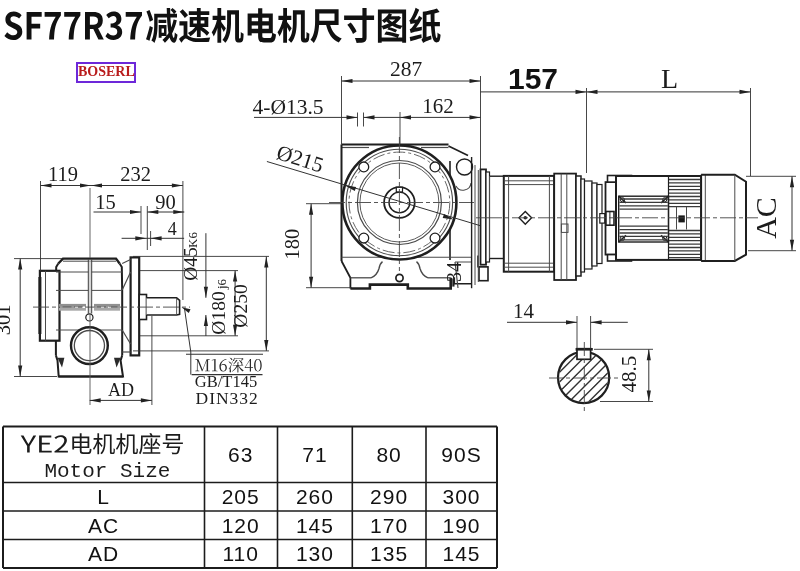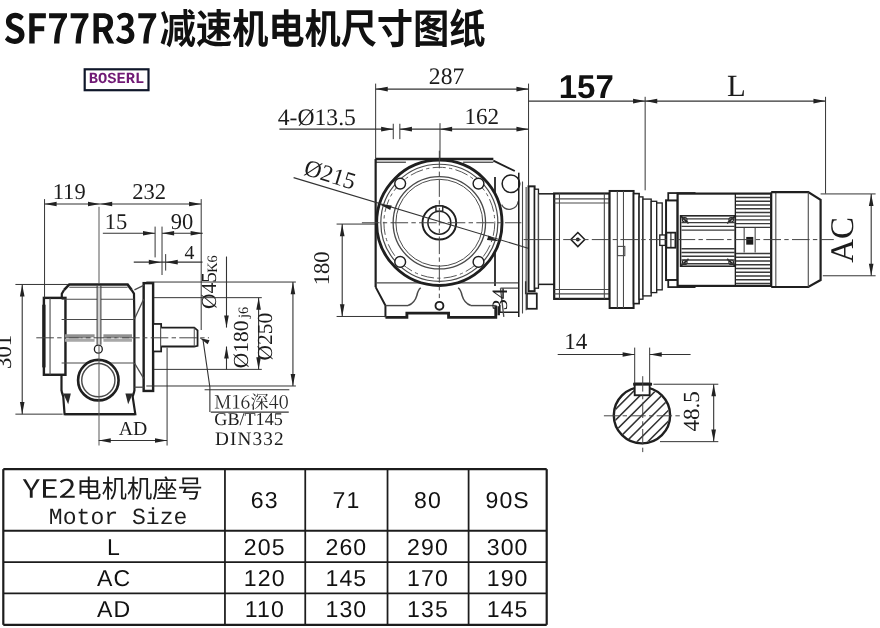--- a/index.html
+++ b/index.html
@@ -1,18 +1,18 @@
 <!DOCTYPE html>
 <html><head><meta charset="utf-8">
 <style>
 html,body{margin:0;padding:0;background:#fff;width:800px;height:571px;overflow:hidden}
 #page{position:relative;width:800px;height:571px}
 svg{position:absolute;left:0;top:0}
-.logo{position:absolute;left:76px;top:62px;width:56px;height:16.5px;border:2px solid #0f172a;
- color:#701a75;font-family:Liberation Mono, monospace;font-weight:bold;font-size:14px;
+.logo{position:absolute;left:76px;top:62px;width:56px;height:16.5px;border:2px solid #6d28d9;
+ color:#b91c1c;font-family:Liberation Serif, serif;font-weight:bold;font-size:14px;
  text-align:center;line-height:16.5px;letter-spacing:0px}
 </style></head>
 <body>
 <div id="page">
 <svg width="800" height="571" viewBox="0 0 800 571">
 <path d="M13.3 40.0C19.0 40.0 22.3 36.2 22.3 31.7C22.3 27.8 20.4 25.6 17.4 24.3L14.2 22.8C12.1 21.9 10.4 21.1 10.4 19.2C10.4 17.4 11.7 16.3 13.8 16.3C15.9 16.3 17.5 17.2 19.1 18.6L21.6 15.2C19.6 12.9 16.7 11.6 13.8 11.6C8.9 11.6 5.4 15.1 5.4 19.5C5.4 23.5 7.9 25.7 10.4 26.8L13.6 28.4C15.8 29.5 17.3 30.1 17.3 32.1C17.3 34.1 16.0 35.3 13.4 35.3C11.3 35.3 8.9 34.1 7.2 32.2L4.4 36.0C6.8 38.6 10.0 40.0 13.3 40.0Z M26.6 39.5H31.5V28.4H40.2V23.8H31.5V16.7H41.7V12.1H26.6Z M49.1 39.5H54.0C54.5 28.8 55.2 23.2 60.9 15.4V12.1H44.6V16.7H55.7C51.0 23.9 49.6 30.0 49.1 39.5Z M68.7 39.5H73.5C74.0 28.8 74.7 23.2 80.4 15.4V12.1H64.2V16.7H75.2C70.5 23.9 69.1 30.0 68.7 39.5Z M89.9 24.8V16.4H93.1C96.2 16.4 98.0 17.4 98.0 20.4C98.0 23.3 96.2 24.8 93.1 24.8ZM98.4 39.5H103.8L98.1 28.3C100.9 27.1 102.8 24.5 102.8 20.4C102.8 14.1 98.7 12.1 93.5 12.1H85.0V39.5H89.9V29.1H93.3Z M113.6 40.0C118.3 40.0 122.2 37.1 122.2 32.1C122.2 28.5 120.1 26.2 117.4 25.3V25.1C120.0 24.0 121.4 21.9 121.4 18.9C121.4 14.2 118.2 11.6 113.5 11.6C110.6 11.6 108.3 12.9 106.2 14.9L108.7 18.3C110.1 16.8 111.5 15.9 113.3 15.9C115.4 15.9 116.5 17.2 116.5 19.3C116.5 21.8 115.1 23.5 110.6 23.5V27.4C115.9 27.4 117.3 29.1 117.3 31.8C117.3 34.2 115.7 35.6 113.2 35.6C110.9 35.6 109.2 34.4 107.7 32.8L105.4 36.2C107.2 38.4 109.8 40.0 113.6 40.0Z M130.2 39.5H135.1C135.6 28.8 136.3 23.2 142.0 15.4V12.1H125.7V16.7H136.8C132.1 23.9 130.7 30.0 130.2 39.5Z M158.5 19.7V23.0H166.3V19.7ZM146.4 11.5C147.8 14.7 149.2 19.1 149.7 21.7L153.1 20.1C152.5 17.5 150.9 13.3 149.5 10.1ZM146.0 39.2 149.5 40.7C150.7 36.9 151.9 32.1 152.9 27.6L149.8 26.0C148.7 30.7 147.2 35.9 146.0 39.2ZM166.7 8.1 166.9 13.7H154.2V24.1C154.2 29.0 154.0 35.9 151.4 40.6C152.2 41.1 153.8 42.2 154.4 42.9C157.2 37.7 157.6 29.6 157.6 24.1V17.6H167.0C167.3 23.6 167.8 28.9 168.5 33.0C167.9 34.0 167.2 34.9 166.5 35.8V25.0H158.7V37.8H161.6V36.1H166.3C165.1 37.6 163.8 38.9 162.4 40.0C163.1 40.6 164.4 42.1 165.0 42.8C166.6 41.3 168.2 39.5 169.6 37.6C170.6 40.9 172.0 42.8 173.8 42.8C175.1 42.9 176.7 41.4 177.5 34.7C176.9 34.3 175.4 33.3 174.8 32.5C174.6 35.9 174.3 37.9 173.8 37.9C173.2 37.8 172.6 36.2 172.1 33.5C174.1 29.7 175.7 25.3 176.8 20.3L173.6 19.6C173.0 22.4 172.2 25.1 171.2 27.5C170.9 24.6 170.6 21.3 170.4 17.6H177.0V13.7H174.3L176.4 11.8C175.6 10.7 173.9 9.2 172.6 8.1L170.4 10.1C171.6 11.2 173.0 12.6 173.8 13.7H170.3L170.1 8.1ZM161.6 28.5H164.0V32.7H161.6Z M179.7 11.7C181.5 13.6 183.8 16.3 184.8 18.0L188.0 15.3C186.8 13.6 184.5 11.0 182.7 9.3ZM187.4 21.3H179.4V25.4H183.6V35.3C182.1 36.0 180.5 37.3 179.0 38.9L181.4 42.7C182.9 40.6 184.6 38.5 185.8 38.5C186.6 38.5 187.7 39.5 189.2 40.3C191.7 41.7 194.5 42.1 198.5 42.1C201.7 42.1 207.0 41.9 209.1 41.7C209.2 40.5 209.8 38.5 210.2 37.4C207.0 37.9 202.0 38.2 198.6 38.2C195.1 38.2 192.1 37.9 189.9 36.7C188.8 36.1 188.0 35.6 187.4 35.2ZM193.3 20.4H196.9V23.6H193.3ZM200.7 20.4H204.4V23.6H200.7ZM196.9 8.1V11.3H188.8V15.0H196.9V17.0H189.7V27.0H195.2C193.4 29.4 190.7 31.7 187.9 32.9C188.8 33.7 189.9 35.2 190.4 36.2C192.8 34.9 195.1 32.7 196.9 30.1V36.9H200.7V30.3C203.2 32.1 205.6 34.1 206.9 35.7L209.3 32.7C207.7 31.0 204.7 28.7 202.0 27.0H208.3V17.0H200.7V15.0H209.3V11.3H200.7V8.1Z M227.1 10.2V22.2C227.1 27.8 226.7 35.0 222.4 39.9C223.3 40.5 224.8 41.9 225.4 42.8C230.2 37.4 231.0 28.5 231.0 22.2V14.4H235.1V36.6C235.1 39.8 235.3 40.7 236.0 41.4C236.5 42.1 237.5 42.4 238.3 42.4C238.8 42.4 239.5 42.4 240.1 42.4C240.9 42.4 241.6 42.2 242.1 41.8C242.7 41.3 243.0 40.6 243.2 39.5C243.4 38.4 243.6 35.8 243.6 33.8C242.6 33.4 241.5 32.7 240.8 32.0C240.8 34.2 240.7 36.0 240.7 36.8C240.6 37.6 240.6 37.9 240.4 38.1C240.3 38.3 240.2 38.4 240.0 38.4C239.8 38.4 239.6 38.4 239.4 38.4C239.3 38.4 239.2 38.3 239.1 38.1C239.0 38.0 239.0 37.5 239.0 36.5V10.2ZM217.4 8.1V15.7H212.6V19.9H216.9C215.9 24.4 213.9 29.3 211.7 32.3C212.4 33.4 213.3 35.2 213.6 36.4C215.1 34.4 216.4 31.3 217.4 28.0V42.8H221.2V27.3C222.2 29.0 223.1 30.7 223.7 31.9L225.9 28.3C225.2 27.4 222.3 23.4 221.2 22.1V19.9H225.5V15.7H221.2V8.1Z M258.1 25.4V28.8H251.7V25.4ZM262.3 25.4H268.8V28.8H262.3ZM258.1 21.3H251.7V17.7H258.1ZM262.3 21.3V17.7H268.8V21.3ZM247.6 13.4V35.4H251.7V33.2H258.1V35.2C258.1 40.9 259.4 42.4 263.9 42.4C264.9 42.4 269.1 42.4 270.2 42.4C274.2 42.4 275.5 40.2 276.0 34.4C275.1 34.2 273.8 33.6 272.8 33.0V13.4H262.3V8.3H258.1V13.4ZM272.1 33.2C271.8 36.9 271.4 37.9 269.8 37.9C268.9 37.9 265.3 37.9 264.4 37.9C262.6 37.9 262.3 37.6 262.3 35.2V33.2Z M292.9 10.2V22.2C292.9 27.8 292.5 35.0 288.2 39.9C289.0 40.5 290.6 41.9 291.2 42.8C296.0 37.4 296.7 28.5 296.7 22.2V14.4H300.9V36.6C300.9 39.8 301.1 40.7 301.7 41.4C302.3 42.1 303.3 42.4 304.0 42.4C304.6 42.4 305.3 42.4 305.9 42.4C306.6 42.4 307.4 42.2 307.9 41.8C308.5 41.3 308.8 40.6 309.0 39.5C309.2 38.4 309.3 35.8 309.4 33.8C308.4 33.4 307.3 32.7 306.5 32.0C306.5 34.2 306.5 36.0 306.4 36.8C306.4 37.6 306.3 37.9 306.2 38.1C306.1 38.3 305.9 38.4 305.8 38.4C305.6 38.4 305.4 38.4 305.2 38.4C305.1 38.4 305.0 38.3 304.9 38.1C304.8 38.0 304.8 37.5 304.8 36.5V10.2ZM283.2 8.1V15.7H278.4V19.9H282.7C281.7 24.4 279.7 29.3 277.5 32.3C278.2 33.4 279.0 35.2 279.4 36.4C280.9 34.4 282.2 31.3 283.2 28.0V42.8H287.0V27.3C288.0 29.0 288.9 30.7 289.4 31.9L291.7 28.3C291.0 27.4 288.1 23.4 287.0 22.1V19.9H291.3V15.7H287.0V8.1Z M315.1 9.3V20.4C315.1 26.3 314.7 34.4 310.5 39.8C311.4 40.4 313.2 42.1 313.8 43.0C317.5 38.3 318.7 31.1 319.1 25.1H326.1C328.3 33.7 331.9 39.7 338.9 42.5C339.5 41.3 340.8 39.4 341.7 38.4C335.6 36.4 332.0 31.6 330.2 25.1H338.6V9.3ZM319.3 13.6H334.5V20.7H319.3V20.4Z M347.3 24.8C349.6 27.6 352.0 31.4 353.0 34.0L356.6 31.4C355.6 28.8 353.0 25.1 350.7 22.5ZM362.4 8.1V15.5H344.1V19.9H362.4V36.9C362.4 37.8 362.1 38.1 361.3 38.1C360.4 38.1 357.6 38.1 354.8 38.0C355.5 39.3 356.3 41.5 356.6 42.9C360.1 42.9 362.8 42.8 364.4 42.0C366.0 41.3 366.6 40.0 366.6 37.0V19.9H374.1V15.5H366.6V8.1Z M377.9 9.5V42.8H381.7V41.5H402.2V42.8H406.1V9.5ZM384.3 34.4C388.7 34.9 394.1 36.3 397.4 37.6H381.7V26.6C382.3 27.5 382.9 28.7 383.1 29.6C384.9 29.1 386.7 28.5 388.5 27.7L387.3 29.6C390.1 30.2 393.6 31.6 395.5 32.6L397.1 29.9C395.3 29.0 392.2 27.9 389.5 27.3C390.4 26.8 391.3 26.4 392.2 25.8C394.7 27.3 397.6 28.4 400.4 29.1C400.8 28.3 401.5 27.1 402.2 26.3V37.6H397.9L399.5 34.6C396.1 33.4 390.6 32.0 386.1 31.5ZM388.8 13.5C387.3 16.2 384.5 18.8 381.8 20.5C382.6 21.1 383.8 22.4 384.4 23.1C385.1 22.7 385.7 22.1 386.4 21.5C387.2 22.2 388.0 22.9 388.8 23.6C386.5 24.6 384.1 25.4 381.7 25.9V13.5ZM389.2 13.5H402.2V25.7C399.9 25.3 397.6 24.6 395.5 23.7C397.8 21.9 399.7 19.9 401.0 17.6L398.8 16.1L398.2 16.3H391.0C391.4 15.7 391.8 15.2 392.1 14.6ZM392.1 21.9C390.9 21.2 389.8 20.4 388.9 19.6H395.3C394.4 20.4 393.2 21.2 392.1 21.9Z M409.7 37.0 410.4 41.3C413.6 40.4 417.8 39.1 421.7 38.0L421.4 34.2C417.1 35.3 412.6 36.4 409.7 37.0ZM410.6 24.2C411.1 23.9 411.9 23.7 415.0 23.3C413.9 25.1 412.9 26.5 412.3 27.1C411.3 28.4 410.5 29.2 409.7 29.4C410.1 30.4 410.6 32.2 410.8 33.1V33.2L410.8 33.2C411.7 32.7 413.2 32.2 421.8 30.3C421.8 29.4 421.8 27.8 421.9 26.7L416.0 27.8C418.3 24.8 420.4 21.4 422.3 17.9L419.1 15.7C418.5 17.0 417.9 18.3 417.2 19.5L414.2 19.8C416.1 16.8 417.9 13.2 419.2 9.8L415.6 7.8C414.4 12.1 412.1 16.8 411.3 18.0C410.6 19.2 410.0 20.0 409.3 20.2C409.8 21.3 410.4 23.4 410.6 24.2ZM423.1 43.1C423.8 42.4 425.0 41.8 431.6 39.3C431.4 38.4 431.2 36.7 431.2 35.5L426.5 37.1V26.3H431.0C431.5 35.5 432.9 42.4 436.4 42.4C439.0 42.4 440.2 40.9 440.6 34.7C439.7 34.3 438.3 33.4 437.5 32.5C437.5 36.2 437.3 38.1 436.8 38.1C435.8 38.1 435.1 33.2 434.7 26.3H439.9V22.1H434.6C434.5 19.4 434.5 16.4 434.5 13.4C436.3 13.0 438.0 12.5 439.6 12.0L436.9 8.4C433.3 9.7 427.8 10.9 422.8 11.7V36.5C422.8 38.2 422.0 39.2 421.4 39.8C422.0 40.5 422.8 42.1 423.1 43.1ZM430.8 22.1H426.5V14.9L430.6 14.2C430.6 16.9 430.7 19.6 430.8 22.1Z" fill="#111"></path>
 <path d="M27.1 452.5H29.7V446.0L36.2 435.6H33.4L30.6 440.4C30.0 441.6 29.2 442.8 28.5 444.1H28.4C27.6 442.8 27.0 441.6 26.3 440.4L23.5 435.6H20.7L27.1 446.0Z M39.1 452.5H51.7V450.7H41.8V444.5H49.8V442.7H41.8V437.4H51.3V435.6H39.1Z M54.5 452.5H67.9V450.7H62.0C61.0 450.7 59.7 450.8 58.6 450.8C63.6 447.1 66.9 443.7 66.9 440.3C66.9 437.3 64.5 435.3 60.7 435.3C58.0 435.3 56.1 436.3 54.4 437.8L56.0 439.0C57.2 437.9 58.6 437.0 60.4 437.0C63.0 437.0 64.3 438.4 64.3 440.4C64.3 443.3 61.2 446.6 54.5 451.3Z M79.8 443.1V446.4H74.1V443.1ZM81.6 443.1H87.5V446.4H81.6ZM79.8 441.5H74.1V438.2H79.8ZM81.6 441.5V438.2H87.5V441.5ZM72.3 436.5V449.5H74.1V448.1H79.8V450.5C79.8 453.2 80.6 453.9 83.1 453.9C83.7 453.9 87.6 453.9 88.2 453.9C90.7 453.9 91.2 452.7 91.5 449.2C91.0 449.1 90.3 448.8 89.8 448.5C89.6 451.4 89.4 452.2 88.1 452.2C87.3 452.2 83.9 452.2 83.2 452.2C81.9 452.2 81.6 451.9 81.6 450.6V448.1H89.3V436.5H81.6V433.2H79.8V436.5Z M103.9 434.5V441.9C103.9 445.4 103.5 450.0 100.4 453.2C100.8 453.4 101.5 454.0 101.7 454.3C105.1 450.9 105.5 445.7 105.5 441.9V436.1H109.9V450.9C109.9 452.9 110.0 453.3 110.4 453.7C110.7 454.0 111.2 454.1 111.7 454.1C112.0 454.1 112.5 454.1 112.9 454.1C113.4 454.1 113.8 454.0 114.1 453.8C114.4 453.6 114.6 453.2 114.7 452.5C114.8 451.9 114.9 450.2 114.9 448.9C114.5 448.8 114.0 448.5 113.6 448.2C113.6 449.7 113.6 450.9 113.5 451.5C113.5 452.0 113.4 452.2 113.3 452.3C113.2 452.5 113.0 452.5 112.8 452.5C112.6 452.5 112.3 452.5 112.1 452.5C112.0 452.5 111.8 452.5 111.7 452.4C111.6 452.3 111.6 451.8 111.6 451.1V434.5ZM97.4 433.2V438.1H93.6V439.8H97.2C96.4 443.0 94.7 446.5 93.0 448.5C93.3 448.9 93.8 449.6 93.9 450.0C95.2 448.5 96.5 445.9 97.4 443.2V454.3H99.1V443.8C100.0 444.9 101.1 446.3 101.5 447.1L102.6 445.7C102.1 445.1 99.9 442.6 99.1 441.8V439.8H102.5V438.1H99.1V433.2Z M126.9 434.5V441.9C126.9 445.4 126.5 450.0 123.4 453.2C123.8 453.4 124.5 454.0 124.7 454.3C128.1 450.9 128.5 445.7 128.5 441.9V436.1H132.9V450.9C132.9 452.9 133.0 453.3 133.4 453.7C133.7 454.0 134.2 454.1 134.7 454.1C135.0 454.1 135.5 454.1 135.9 454.1C136.4 454.1 136.8 454.0 137.1 453.8C137.4 453.6 137.6 453.2 137.7 452.5C137.8 451.9 137.9 450.2 137.9 448.9C137.5 448.8 137.0 448.5 136.6 448.2C136.6 449.7 136.6 450.9 136.5 451.5C136.5 452.0 136.4 452.2 136.3 452.3C136.2 452.5 136.0 452.5 135.8 452.5C135.6 452.5 135.3 452.5 135.1 452.5C135.0 452.5 134.8 452.5 134.7 452.4C134.6 452.3 134.6 451.8 134.6 451.1V434.5ZM120.4 433.2V438.1H116.6V439.8H120.2C119.4 443.0 117.7 446.5 116.0 448.5C116.3 448.9 116.8 449.6 116.9 450.0C118.2 448.5 119.5 445.9 120.4 443.2V454.3H122.1V443.8C123.0 444.9 124.1 446.3 124.5 447.1L125.6 445.7C125.1 445.1 122.9 442.6 122.1 441.8V439.8H125.5V438.1H122.1V433.2Z M155.8 438.6C155.3 441.3 154.2 443.5 152.3 444.9V438.2H150.7V447.3H144.3V448.8H150.7V452.2H142.8V453.7H160.3V452.2H152.3V448.8H158.9V447.3H152.3V445.0C152.7 445.2 153.3 445.7 153.6 446.0C154.5 445.2 155.3 444.2 156.0 443.0C157.2 444.1 158.5 445.3 159.3 446.2L160.3 445.0C159.5 444.2 157.9 442.7 156.6 441.6C156.9 440.8 157.2 439.8 157.4 438.8ZM146.5 438.6C146.0 441.4 144.9 443.8 143.0 445.3C143.3 445.5 144.0 446.0 144.3 446.3C145.3 445.4 146.1 444.3 146.7 443.0C147.7 443.9 148.7 444.9 149.2 445.7L150.3 444.5C149.6 443.7 148.4 442.5 147.3 441.6C147.6 440.7 147.9 439.8 148.0 438.7ZM149.4 433.6C149.9 434.2 150.3 434.9 150.7 435.6H141.0V442.0C141.0 445.3 140.8 450.0 139.0 453.3C139.4 453.5 140.2 454.0 140.5 454.3C142.4 450.8 142.7 445.6 142.7 442.0V437.2H160.2V435.6H152.6C152.2 434.8 151.6 433.8 151.1 433.0Z M167.4 435.7H178.3V438.8H167.4ZM165.7 434.1V440.3H180.1V434.1ZM162.8 442.4V444.0H167.6C167.1 445.4 166.6 447.0 166.1 448.1H178.1C177.7 450.8 177.2 452.1 176.6 452.5C176.4 452.7 176.1 452.7 175.5 452.7C174.9 452.7 173.2 452.7 171.6 452.5C171.9 453.0 172.2 453.7 172.2 454.2C173.8 454.3 175.3 454.3 176.1 454.3C177.0 454.2 177.5 454.1 178.1 453.6C178.9 452.9 179.5 451.2 180.1 447.3C180.1 447.1 180.2 446.5 180.2 446.5H168.6L169.5 444.0H182.9V442.4Z" fill="#1c1c1c"></path>
 <path d="M206.6 371.3H209.8V370.8L208.1 370.7C208.1 369.0 208.1 367.4 208.1 365.7V364.8C208.1 363.2 208.1 361.5 208.1 359.9L209.8 359.8V359.3H206.6L202.6 369.4L198.4 359.3H195.3V359.8L197.0 359.9L196.9 370.6L195.3 370.8V371.3H199.3V370.8L197.6 370.6V364.9L197.5 360.6L201.9 371.3H202.4L206.7 360.6L206.6 365.9C206.6 367.4 206.6 369.0 206.6 370.7L204.9 370.8V371.3Z M211.9 371.3 217.7 371.3V370.9L215.6 370.6L215.6 367.5V361.9L215.6 359.3L215.4 359.1L211.8 360.0V360.5L214.2 360.1V367.5L214.2 370.6L211.9 370.8Z M223.2 371.5C225.3 371.5 226.9 369.9 226.9 367.7C226.9 365.5 225.7 364.0 223.7 364.0C222.6 364.0 221.7 364.5 220.9 365.3C221.3 362.4 223.2 360.1 226.5 359.4L226.5 359.0C222.1 359.6 219.4 362.9 219.4 366.7C219.4 369.7 220.8 371.5 223.2 371.5ZM220.8 365.8C221.6 365.0 222.4 364.7 223.2 364.7C224.6 364.7 225.5 365.8 225.5 367.8C225.5 369.9 224.5 371.0 223.2 371.0C221.7 371.0 220.8 369.4 220.8 366.6Z M237.6 360.7 236.2 359.8C235.3 361.5 234.1 363.2 233.2 364.2L233.4 364.4C234.6 363.5 235.9 362.3 236.9 360.9C237.3 361.0 237.5 360.9 237.6 360.7ZM239.1 360.1 238.9 360.2C239.8 361.1 241.1 362.7 241.5 363.8C242.7 364.5 243.3 362.0 239.1 360.1ZM229.3 368.0C229.1 368.0 228.6 368.0 228.6 368.0V368.3C228.9 368.3 229.1 368.4 229.3 368.5C229.7 368.8 229.8 370.1 229.6 371.8C229.6 372.3 229.8 372.6 230.1 372.6C230.7 372.6 231.0 372.2 231.0 371.5C231.1 370.1 230.6 369.4 230.6 368.6C230.6 368.2 230.7 367.7 230.8 367.2C231.0 366.5 232.2 363.0 232.8 361.0L232.5 361.0C230.0 367.1 230.0 367.1 229.7 367.6C229.5 368.0 229.5 368.0 229.3 368.0ZM228.5 361.4 228.3 361.5C229.0 362.0 229.8 362.8 230.0 363.5C231.2 364.2 231.9 361.8 228.5 361.4ZM229.7 357.7 229.5 357.8C230.3 358.3 231.1 359.2 231.4 360.0C232.6 360.7 233.3 358.3 229.7 357.7ZM241.9 364.1 241.1 365.0H238.4V362.9C238.9 362.9 239.0 362.7 239.0 362.5L237.4 362.3V365.0H232.6L232.8 365.5H236.6C235.6 367.8 233.9 370.0 231.8 371.5L232.0 371.8C234.3 370.5 236.1 368.7 237.4 366.6V372.6H237.6C238.0 372.6 238.4 372.4 238.4 372.2V365.9C239.4 368.3 241.0 370.2 242.7 371.4C242.9 370.8 243.3 370.5 243.7 370.4L243.8 370.3C241.9 369.4 239.8 367.6 238.7 365.5H242.9C243.1 365.5 243.3 365.4 243.3 365.3C242.8 364.7 241.9 364.1 241.9 364.1ZM234.3 357.7H234.1C234.0 359.0 233.6 359.7 233.1 360.1C232.2 361.2 234.6 361.9 234.5 359.1H241.7L241.3 360.9L241.5 361.1C241.9 360.6 242.6 359.8 242.9 359.3C243.3 359.3 243.5 359.2 243.6 359.1L242.3 357.9L241.6 358.6H234.5C234.4 358.3 234.4 358.1 234.3 357.7Z M249.8 371.6H251.0V368.1H253.0V367.2H251.0V359.1H250.1L244.7 367.4V368.1H249.8ZM245.4 367.2 247.7 363.6 249.8 360.4V367.2Z M257.9 371.5C259.9 371.5 261.7 369.7 261.7 365.3C261.7 360.8 259.9 359.0 257.9 359.0C255.9 359.0 254.1 360.8 254.1 365.3C254.1 369.7 255.9 371.5 257.9 371.5ZM257.9 371.0C256.7 371.0 255.5 369.7 255.5 365.3C255.5 360.9 256.7 359.6 257.9 359.6C259.1 359.6 260.4 360.9 260.4 365.3C260.4 369.7 259.1 371.0 257.9 371.0Z" fill="#2a2a2a"></path>
 <path d="M58.3,263.5 L63,258.6 L116,258.6 L119.6,263.5" fill="none" stroke="#1f1f1f" stroke-width="2.4"></path>
 <line x1="63" y1="261.2" x2="116" y2="261.2" stroke="#4a4a4a" stroke-width="1.0"></line>

